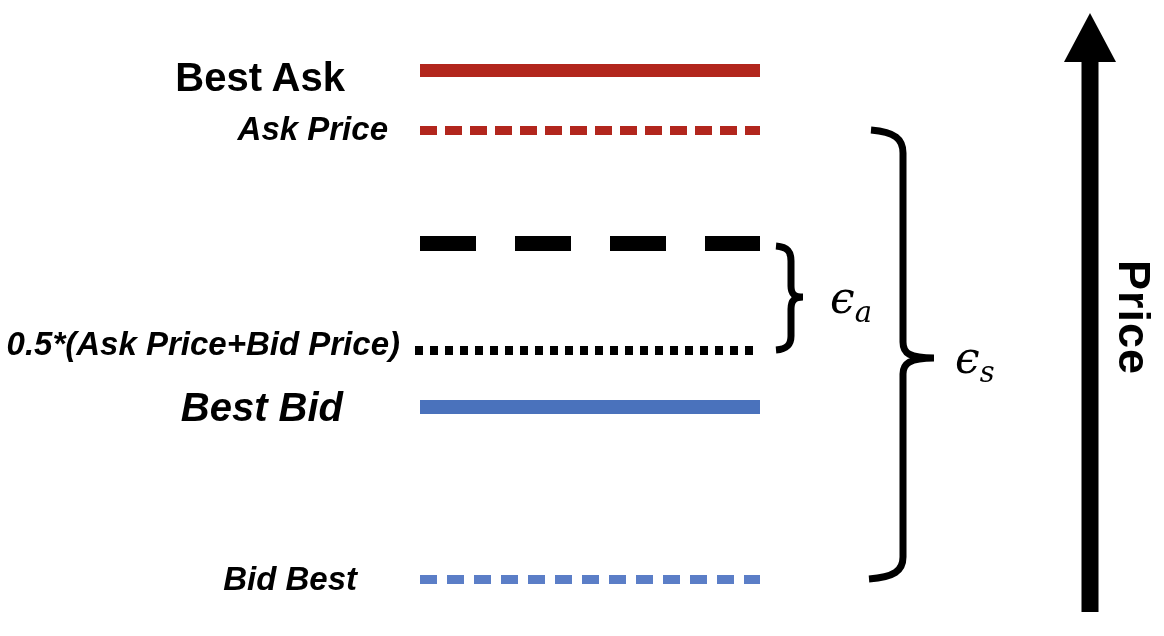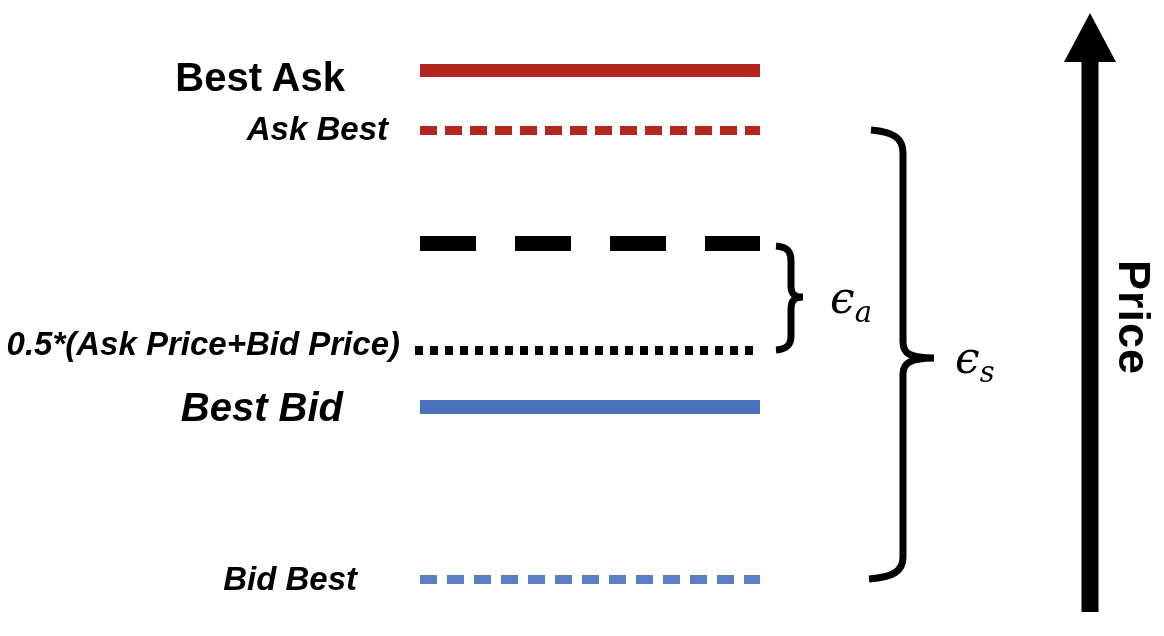--- a/index.html
+++ b/index.html
@@ -32,21 +32,21 @@
   }
   svg#overlay{position:absolute;left:0;top:0;pointer-events:none;}
 </style>
 </head>
 <body>
 
 <div id="canvas">
 
   <div class="lbl lbl-bold" style="top:48px;right:819px;margin-top:8px;">Best Ask</div>
 
-  <div class="lbl lbl-italic" style="top:112px;right:776px;">Ask Best</div>
+  <div class="lbl lbl-italic" style="top:112px;right:776px;">Ask Price</div>
 
 
   <div class="lbl lbl-italic" style="top:327px;right:764px;">0.5*(Ask Price+Bid Price)</div>
 
   <div class="lbl lbl-bold" style="top:386px;right:821px;font-style:italic;">Best Bid</div>
 
   <div class="lbl lbl-italic" style="top:562px;right:807px;">Bid Best</div>
 
   <div class="pline line-best-ask"></div>
   <div class="pline line-ask-dashed"></div>

